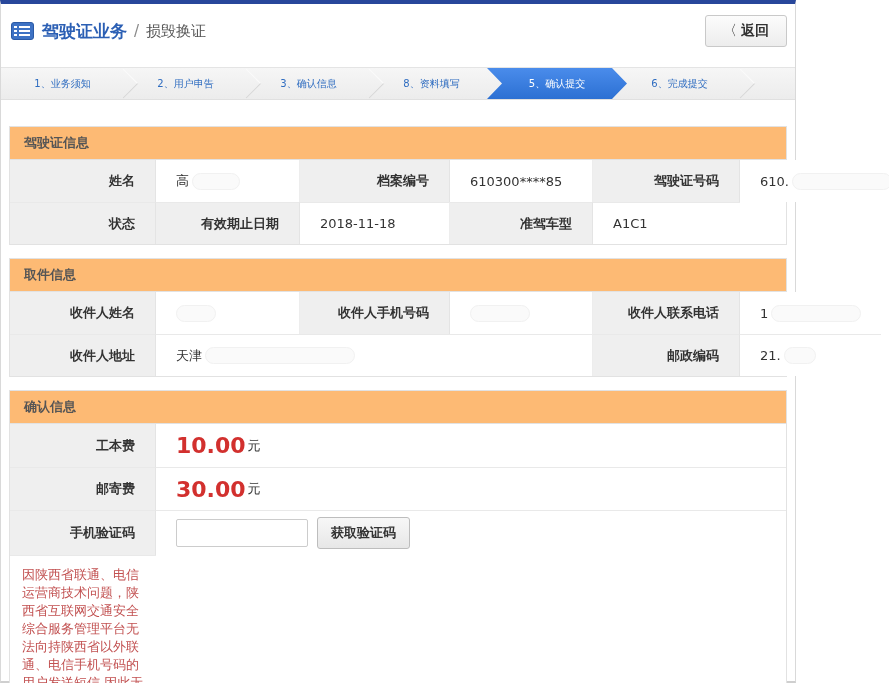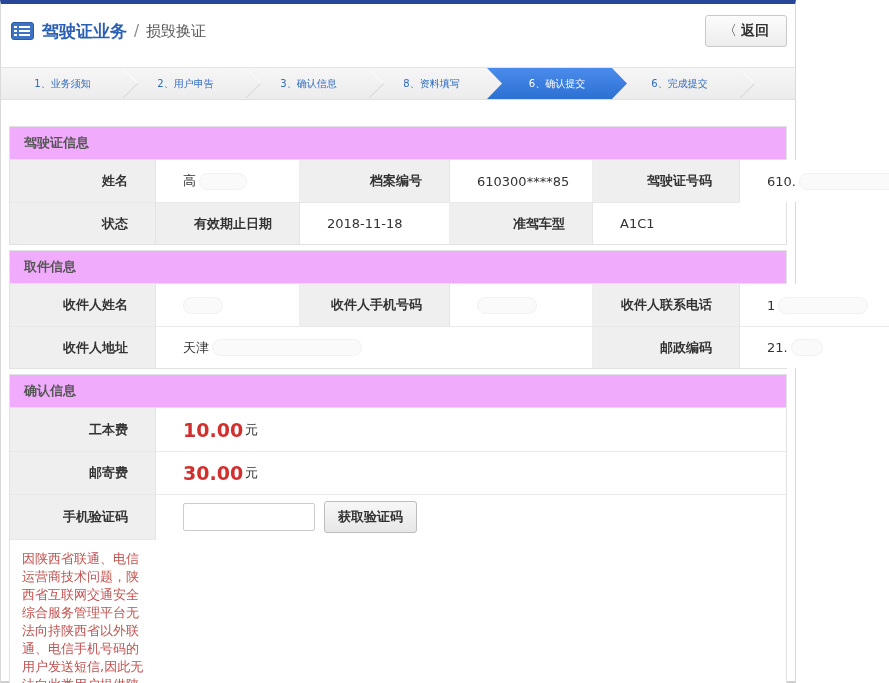--- a/index.html
+++ b/index.html
@@ -67,51 +67,51 @@
   }
   .tab.active {
     width: 140px; margin: 0 -9px 0 -6px; z-index: 2;
     background: linear-gradient(#4a8ceb, #2c70d3);
     color: #fff;
     clip-path: polygon(0 0, calc(100% - 15px) 0, 100% 50%, calc(100% - 15px) 100%, 0 100%, 15px 50%);
   }
 
   
   .content { flex: 1; padding: 0 8px; }
-  .section { border: 1px solid #e2e2e2; margin-top: 5px; background: #fff; }
+  .section { border: 1px solid #e2e2e2; margin-top: 13px; background: #fff; }
   .section.first { margin-top: 26px; }
   .sec-header {
-    background: #f0abfc; padding: 7px 14px;
+    background: #fdba74; padding: 7px 14px;
     font-size: 13px; font-weight: 600; color: #555;
     border-bottom: 1px solid #e2e2e2;
   }
   .grid6 { display: grid; grid-template-columns: 146px 144px 150px 143px 147px 1fr; }
   .grid2 { display: grid; grid-template-columns: 146px 1fr; }
   .cell {
     min-height: 42px; display: flex; align-items: center;
-    padding: 0 27px; font-size: 13px; color: #333;
+    padding: 0 20px; font-size: 13px; color: #333;
     border-top: 1px solid #e9e9e9;
   }
   .lbl {
     background: #efefef; justify-content: flex-end;
     font-weight: 700; text-align: right;
     border-right: 1px solid #e4e4e4;
   }
   .val { background: #fff; border-right: 1px solid #ededed; }
   .val.last { border-right: none; }
   .span3 { grid-column: 2 / span 3; }
 
   .smudge {
     display: inline-block; height: 17px; border-radius: 9px;
     background: #fafafa; border: 1px solid #f1f1f1;
     vertical-align: middle; margin-left: 3px;
   }
 
   .fee-cell { min-height: 43px; }
-  .fee-num { color: #d2302e; font-weight: 700; font-size: 19px; margin-right: 2px; }
+  .fee-num { color: #d2302e; font-weight: 700; font-size: 22px; margin-right: 2px; }
   .fee-unit { font-size: 13px; color: #333; }
 
   .code-cell { min-height: 45px; }
   .code-input {
     width: 132px; height: 28px;
     border: 1px solid #ccc; border-radius: 2px;
     padding: 0 6px; font-size: 13px;
     font-family: "DejaVu Sans", "Liberation Sans", sans-serif;
   }
   .code-btn {
@@ -182,21 +182,21 @@
       <span class="sep-chev"></span>
     </div>
     <div class="tab">
       <span>3、确认信息</span>
       <span class="sep-chev"></span>
     </div>
     <div class="tab">
       <span>8、资料填写</span>
     </div>
     <div class="tab active">
-      <span>6、确认提交</span>
+      <span>5、确认提交</span>
     </div>
     <div class="tab">
       <span>6、完成提交</span>
       <span class="sep-chev"></span>
     </div>
   </div>
 
   <div class="content">
 
     <div class="section first">

